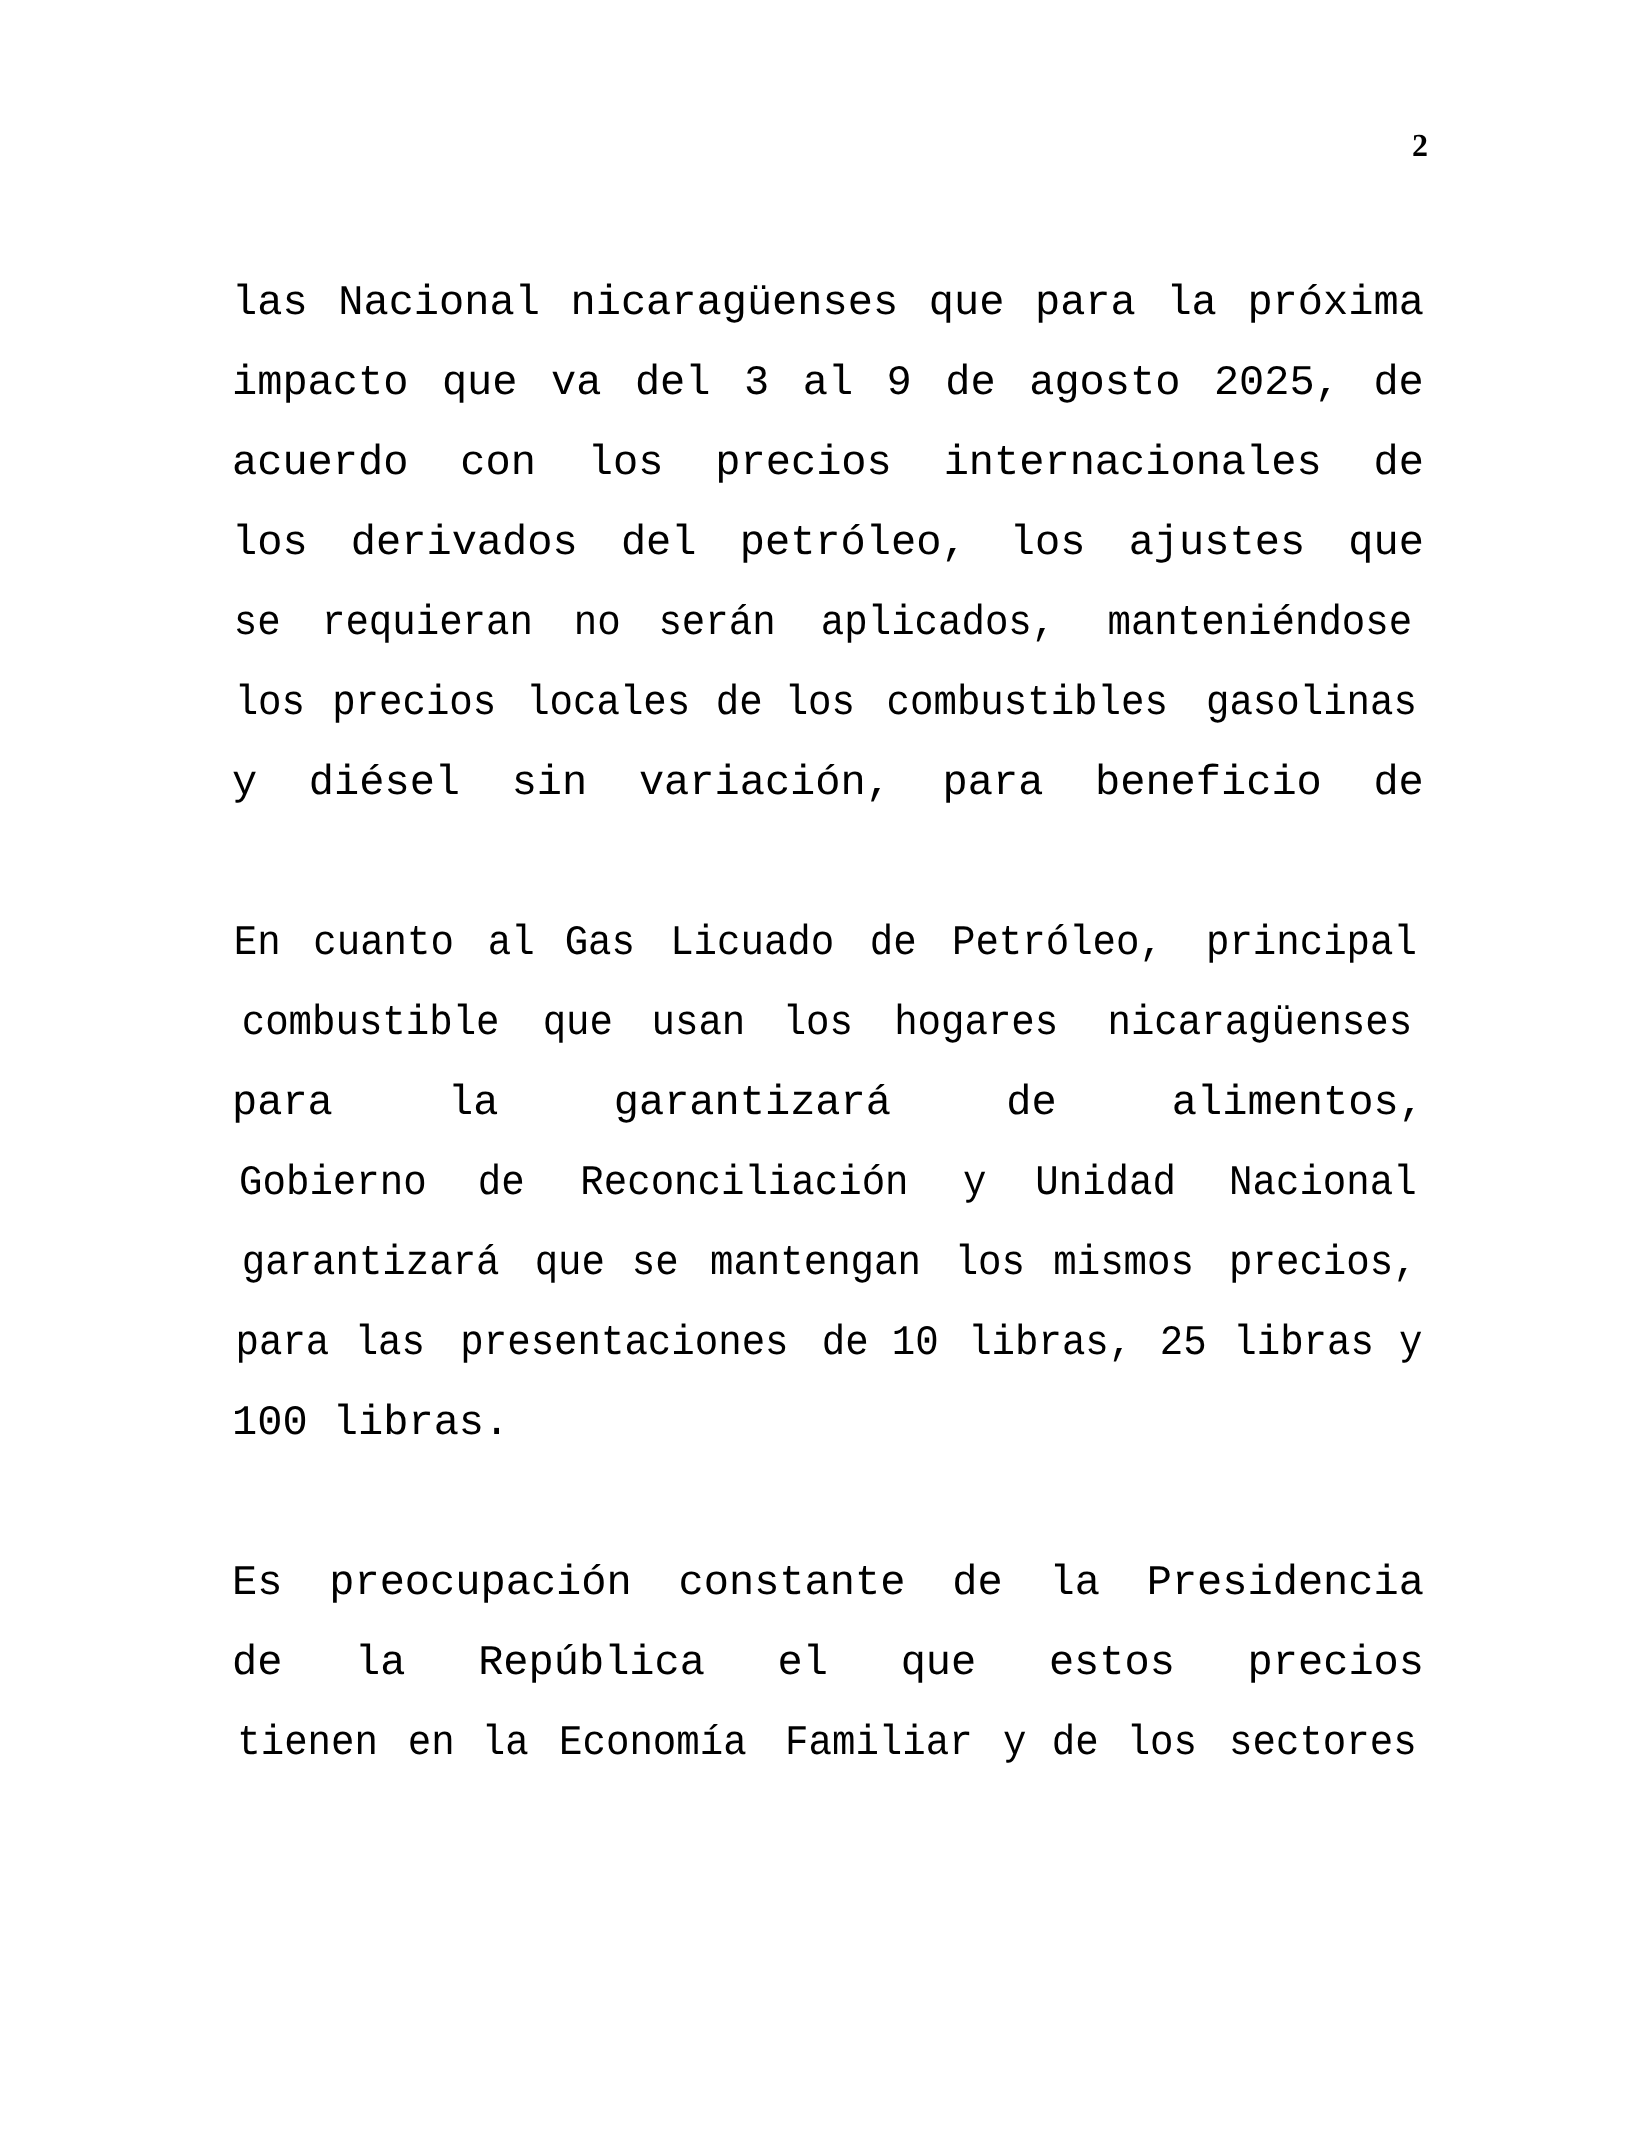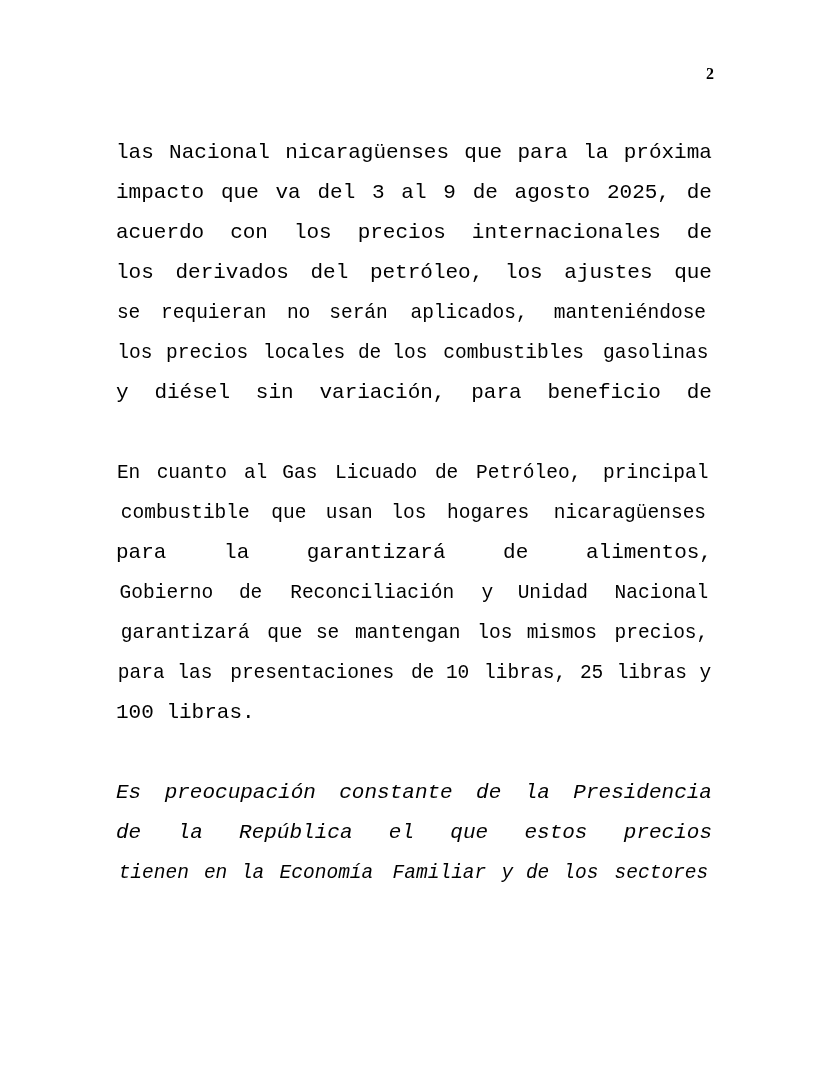--- a/index.html
+++ b/index.html
@@ -36,21 +36,20 @@
     top: 109px;
     left: 116px;
     width: 596px;
     margin-top: 24px;
   }
   .para {
     margin: 0 0 40px 0;
   }
   .para:last-child {
     margin-bottom: 0;
-    font-style: italic;
   }
   
   .line {
     display: block;
     width: 596px;
     height: 40px;
     line-height: 40px;
     font-size: 21px;
     white-space: nowrap;
     overflow: visible;

